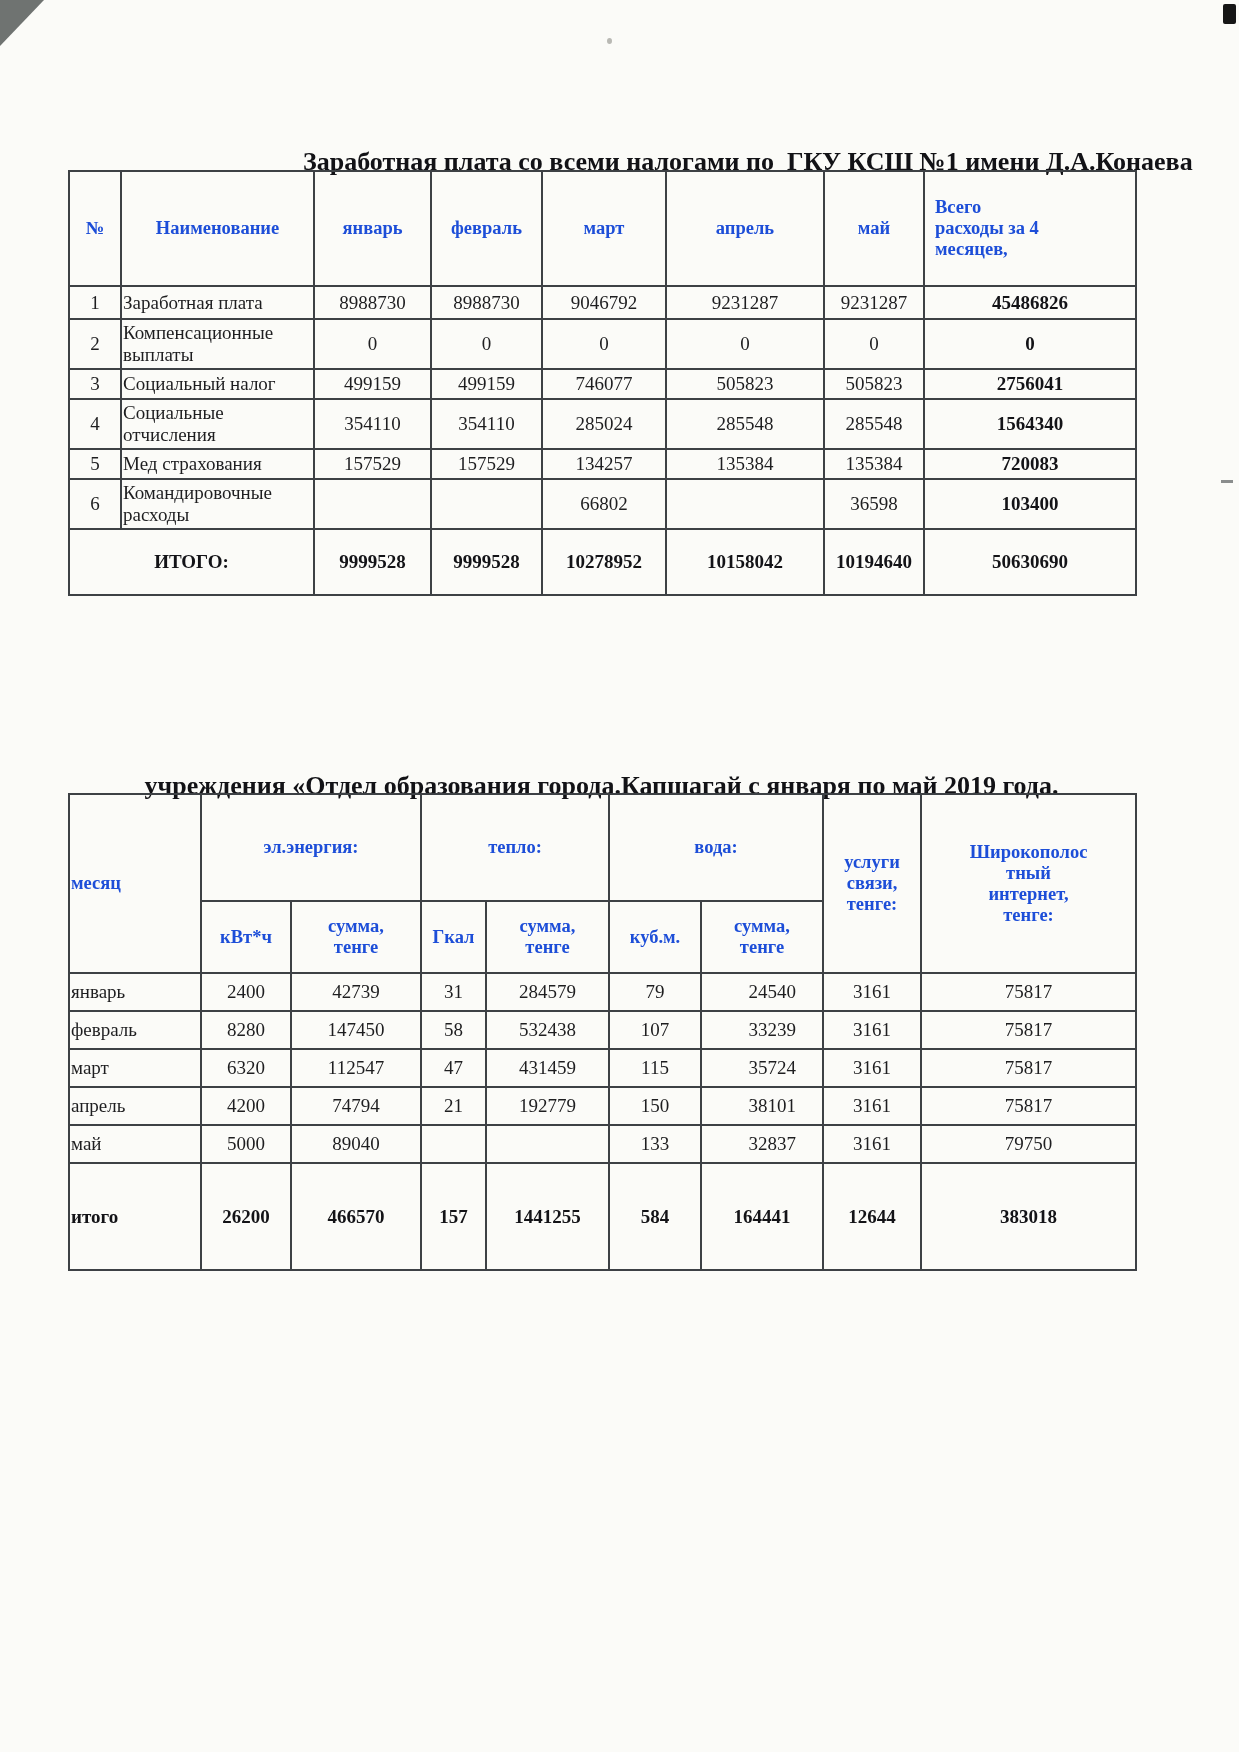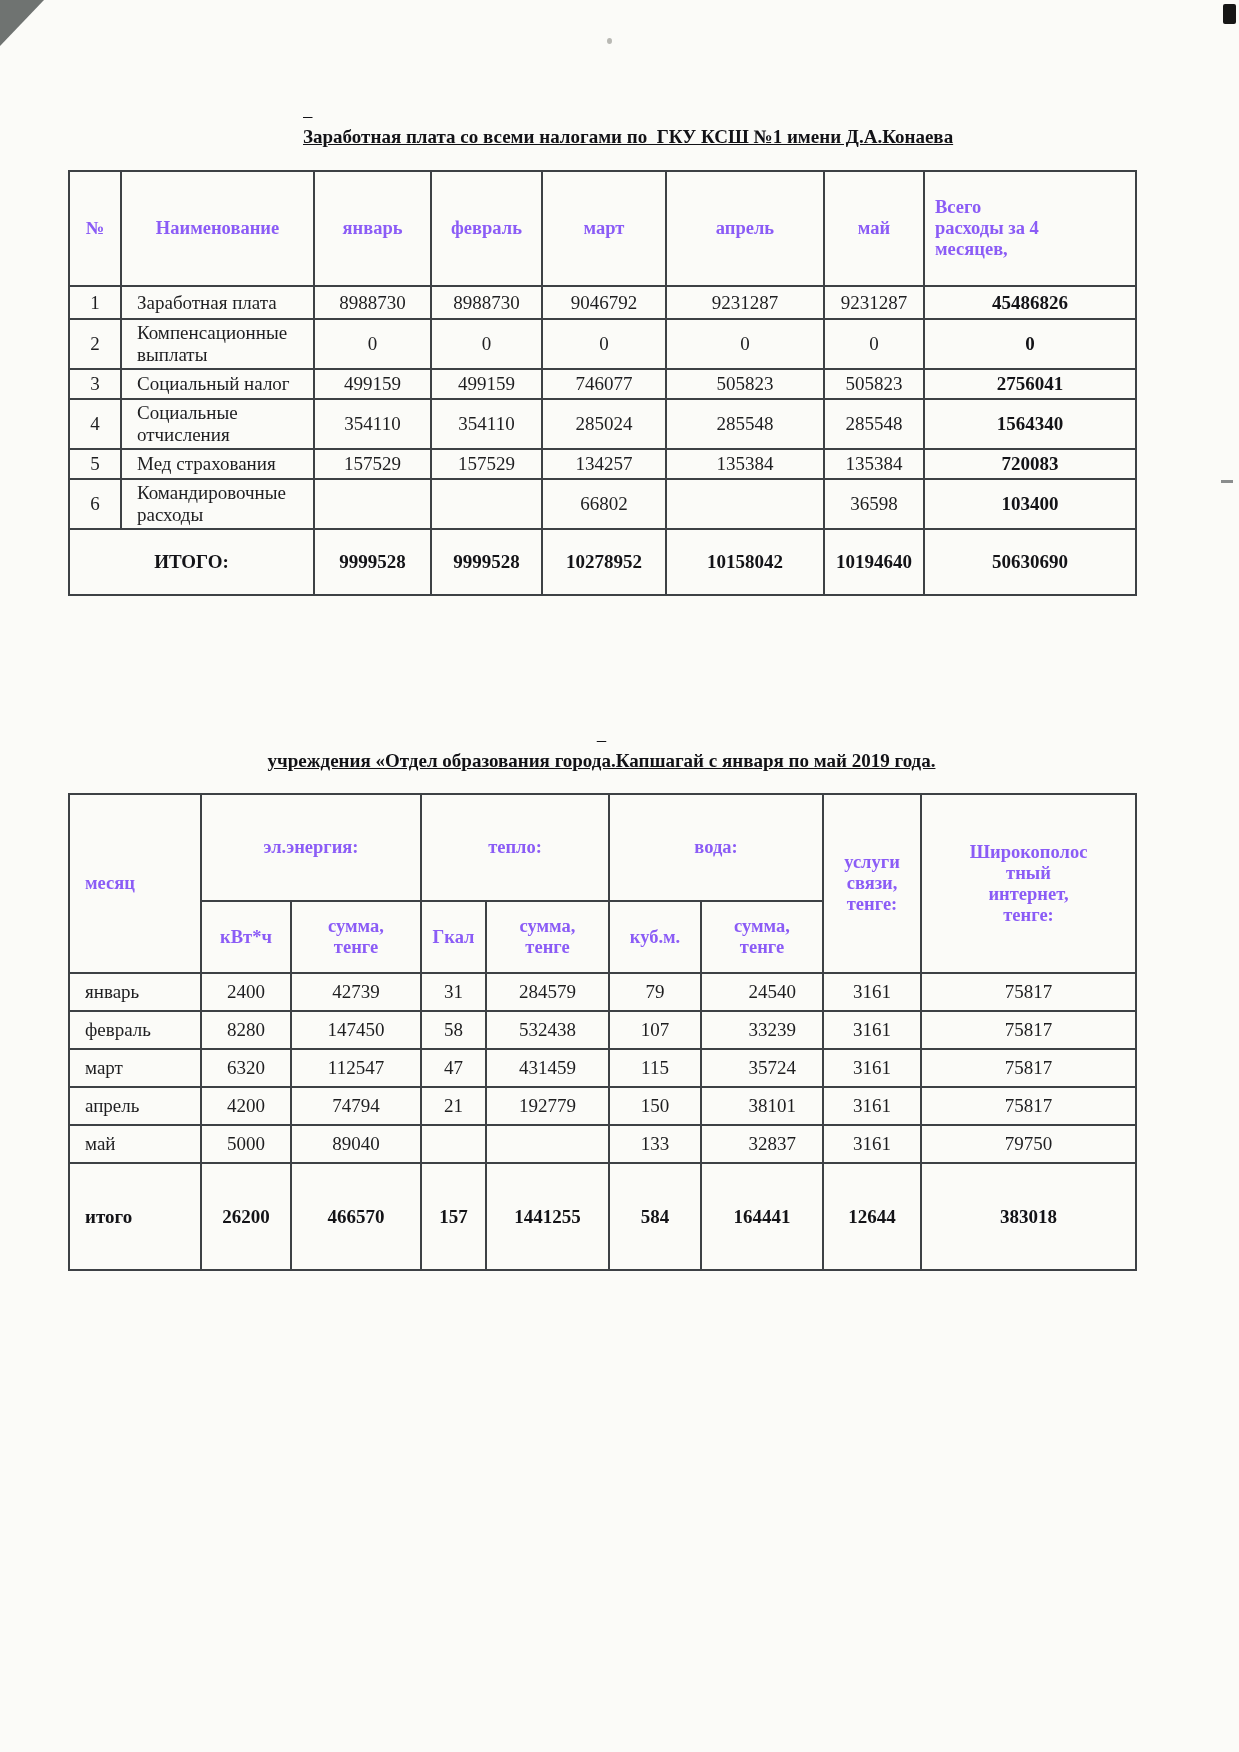--- a/index.html
+++ b/index.html
@@ -21,48 +21,47 @@
   .edge-tr{
     top:4px;right:3px;width:13px;height:20px;
     background:#161616;border-radius:2px;
   }
   .speck1{top:38px;left:607px;width:5px;height:6px;background:#b9b9b4;border-radius:50%;}
   .dash-r{top:480px;right:6px;width:12px;height:3px;background:#8a8d8d;}
 
   .title{
     position:absolute;
     font-weight:bold;
-    font-size:19px;
+    font-size:26px;
     line-height:1.42;
     color:#121216;
     white-space:pre-wrap;
-    text-decoration:underline;
   }
   #title1{left:303px;top:70px;text-align:left;}
   #title2{left:68px;top:694px;width:1067px;text-align:center;}
 
   table{
     border-collapse:collapse;
     position:absolute;
     left:68px;
     table-layout:fixed;
     background:transparent;
   }
   #t1{top:170px;width:1067px;}
   #t2{top:793px;width:1067px;}
   th,td{
     border:2px solid #3d4145;
     padding:2px 6px;
     font-size:19px;
     vertical-align:middle;
     overflow:hidden;
   }
-  th{font-weight:bold;font-size:18.5px;color:#8b5cf6;}
+  th{font-weight:bold;font-size:18.5px;color:#1d4ed8;}
   .c{text-align:center;}
-  .l{text-align:left;padding-left:15px;}
+  .l{text-align:left;padding-left:1px;}
   .r{text-align:right;padding-right:26px;}
   .b{font-weight:bold;color:#131317;}
   .hdr-left{text-align:left;padding-left:10px;}
   .wrap110{display:inline-block;width:110px;text-align:left;}
   .wrap124{display:inline-block;width:124px;text-align:center;overflow-wrap:anywhere;}
   .wrap72{display:inline-block;width:72px;text-align:center;}
   .wrap80{display:inline-block;width:80px;text-align:center;}
 </style>
 </head>
 <body>

